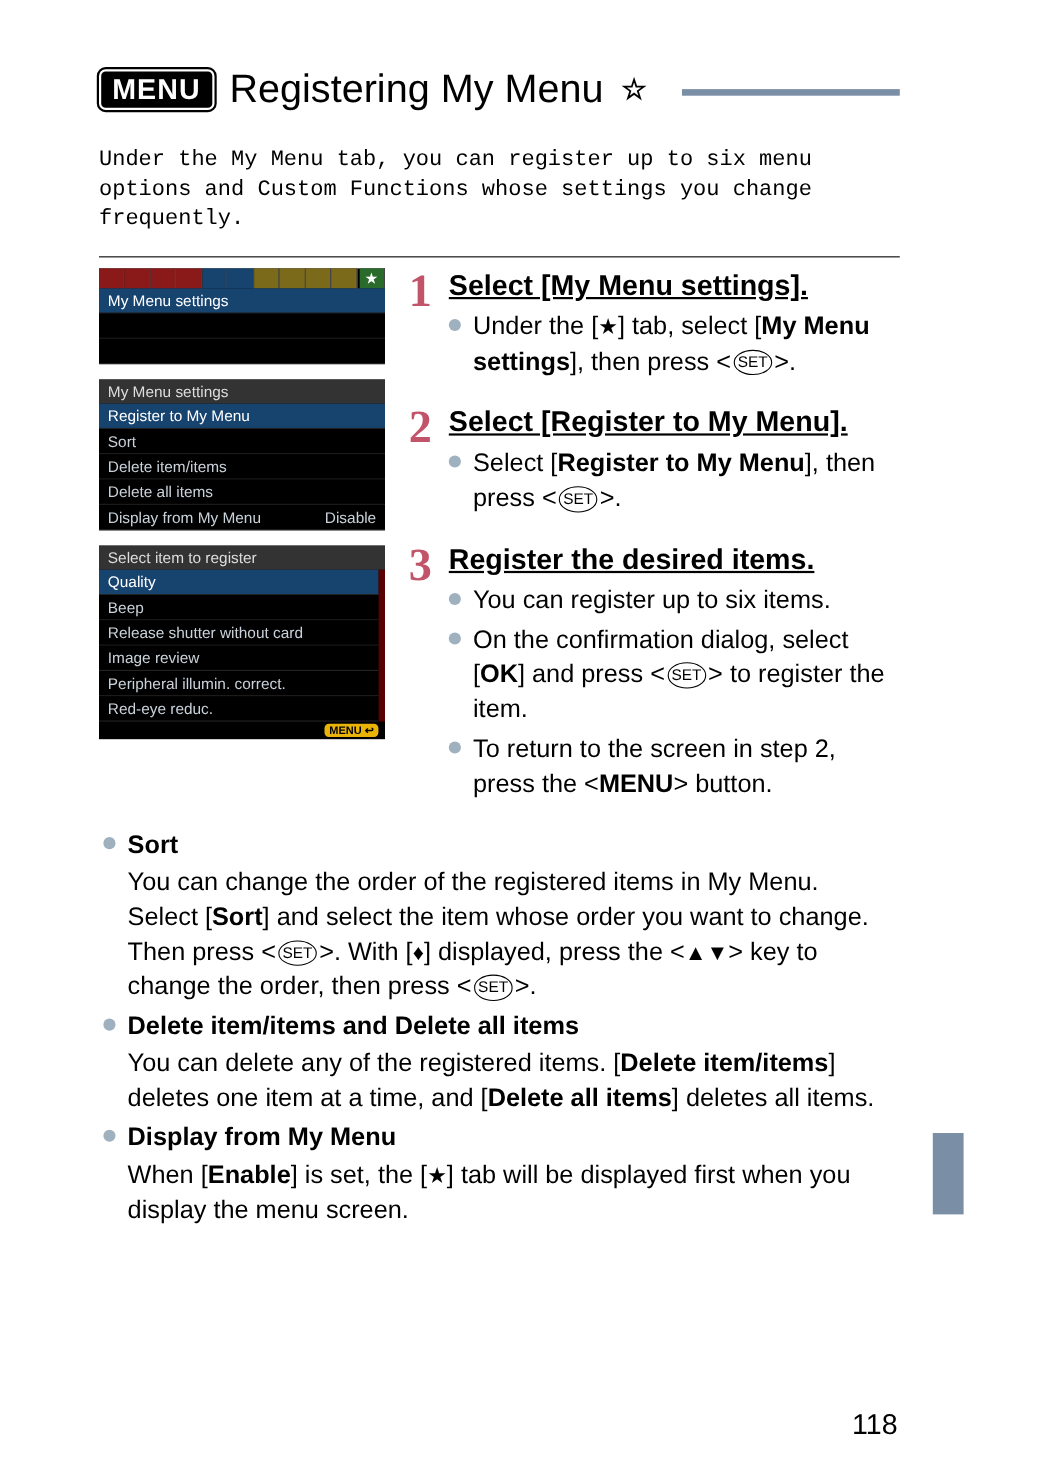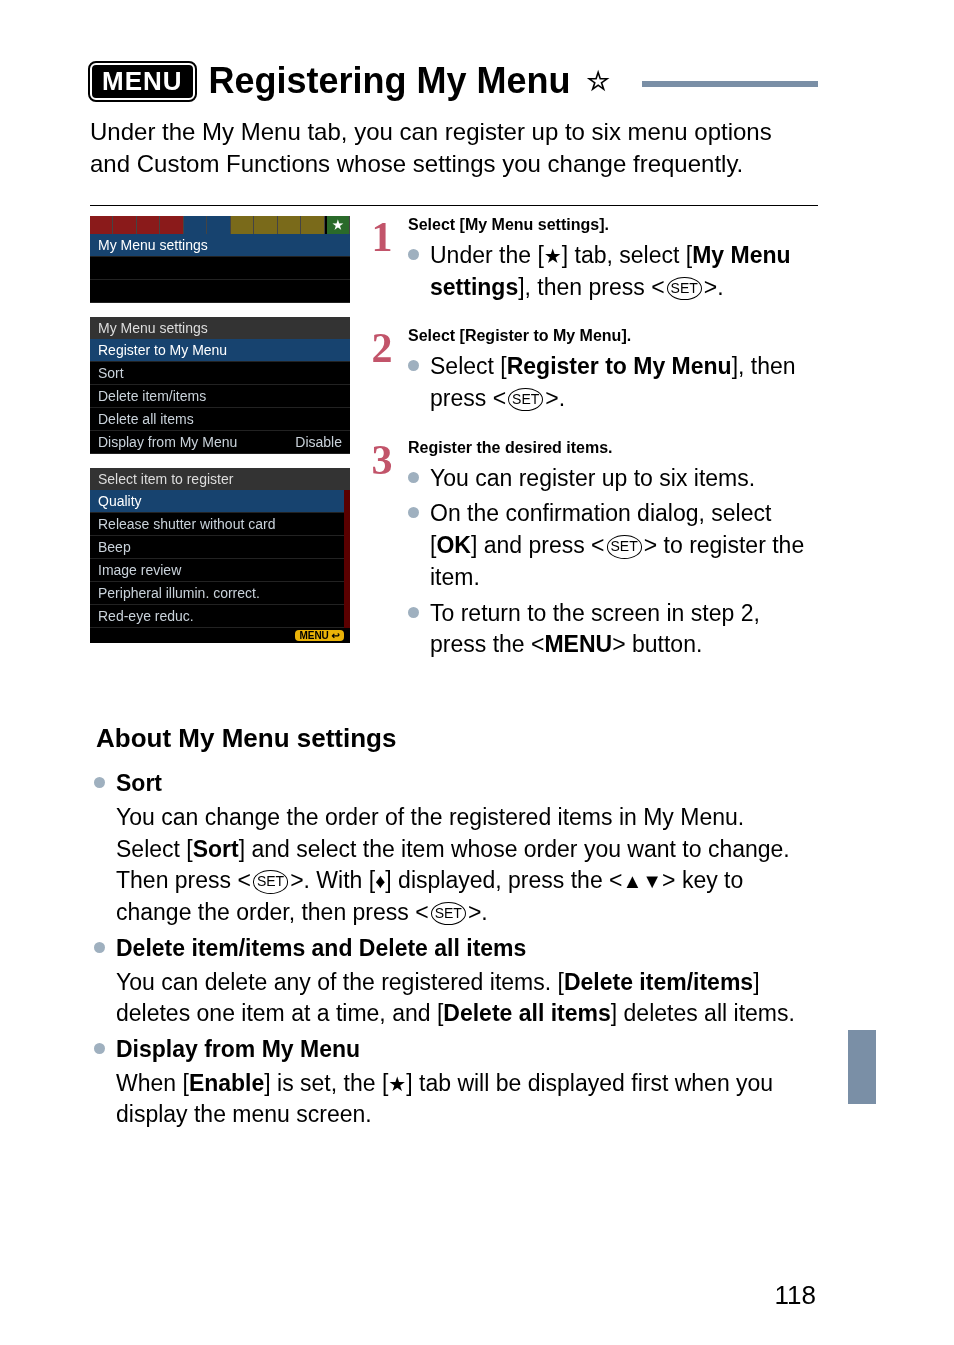--- a/index.html
+++ b/index.html
@@ -1,22 +1,22 @@
 <!DOCTYPE html>
 <html><head>
 <meta charset="utf-8">
 <style>
   html,body{margin:0;padding:0;background:#fff;font-family:Arial,Helvetica,sans-serif;color:#000;}
   .page{width:876px;height:1345px;position:relative;box-sizing:border-box;padding:60px 58px 40px 90px;}
   .title-row{display:flex;align-items:center;gap:14px;}
   .menu-badge{background:#000;color:#fff;font-weight:bold;border-radius:6px;padding:1px 10px;font-size:26px;letter-spacing:1px;border:2px solid #fff;outline:2px solid #000;}
-  .title-text{font-size:36px;font-weight:bold;}
+  .title-text{font-size:36px;font-weight:normal;}
   .star{font-size:26px;font-weight:bold;margin-left:2px;}
   .title-rule{flex:1;height:6px;background:#7a8fa6;margin-left:18px;margin-top:6px;}
-  .intro{font-size:24px;margin-top:14px;line-height:1.35;}
+  .intro{font-size:20px;margin-top:30px;line-height:1.35;font-family:Liberation Mono, monospace;}
   .hr{border:none;border-top:1.5px solid #000;margin:14px 0 10px 0;}
   .cols{display:flex;gap:18px;}
   .left{width:260px;display:flex;flex-direction:column;gap:14px;}
   .right{flex:1;}
   .shot{background:#000;color:#fff;font-size:14px;}
   .tabs{display:flex;height:18px;align-items:stretch;}
   .tab{flex:1;border-right:1px solid #444;background:#1a2a3a;}
   .tab.red{background:#8a1a1a;}
   .tab.blue{background:#17436f;}
   .tab.yel{background:#7a6a1a;}
@@ -24,21 +24,21 @@
   .shot .row{padding:3px 8px;background:#000;color:#c9d2da;border-bottom:1px solid #222;}
   .shot .row.sel{background:#17436f;color:#fff;}
   .shot .hdr{background:#333;color:#ddd;padding:3px 8px;}
   .shot .scroll{border-right:6px solid #5a0000;}
   .shot .foot{display:flex;justify-content:flex-end;padding:2px 6px;}
   .minibadge{background:#eab308;color:#000;border-radius:4px;font-size:10px;padding:0 4px;font-weight:bold;}
   .rowflex{display:flex;justify-content:space-between;}
   .step{display:flex;gap:12px;margin-bottom:20px;}
   .step-num{font-size:42px;font-weight:bold;color:#c2546a;line-height:1;width:28px;text-align:center;font-family:Georgia,serif;}
   .step-body{flex:1;}
-  .step-title{font-size:16px;font-weight:bold;margin-bottom:6px;}
+  .step-title{font-size:26px;font-weight:bold;margin-bottom:6px;text-decoration:underline;}
   .bul{list-style:none;padding:0;margin:0;}
   .bul li{position:relative;padding-left:22px;font-size:23px;line-height:1.38;margin-bottom:4px;}
   .bul li::before{content:"";position:absolute;left:0;top:9px;width:11px;height:11px;border-radius:50%;background:#9fb0bf;}
   .set-icon{display:inline-block;border:1.5px solid #000;border-radius:50%;font-size:14px;padding:1px 3px;vertical-align:2px;margin:0 2px;}
   .menu-inline{font-weight:bold;}
   .star-inline{font-size:20px;}
   .arrows{font-size:20px;font-weight:bold;}
   .section-title{font-size:26px;font-weight:bold;margin:38px 0 14px 6px;}
   .about{padding:0 4px;}
   .about .bul li{font-size:23px;}
@@ -92,22 +92,22 @@
         <div class="row rowflex">
           <span>Display from My Menu</span>
           <span>Disable</span>
         </div>
       </div>
 
       <div class="shot">
         <div class="hdr">Select item to register</div>
         <div class="scroll">
           <div class="row sel">Quality</div>
+          <div class="row">Beep</div>
           <div class="row">Release shutter without card</div>
-          <div class="row">Beep</div>
           <div class="row">Image review</div>
           <div class="row">Peripheral illumin. correct.</div>
           <div class="row">Red-eye reduc.</div>
         </div>
         <div class="foot">
           <span class="minibadge">MENU ↩</span>
         </div>
       </div>
 
     </div>
@@ -150,21 +150,20 @@
             <li>
               <span>To return to the screen in step 2, press the &lt;</span><span class="menu-inline">MENU</span><span>&gt; button.</span>
             </li>
           </ul>
         </div>
       </div>
 
     </div>
   </div>
 
-  <div class="section-title">About My Menu settings</div>
 
   <div class="about">
     <ul class="bul">
       <li>
         <span class="hd">Sort</span>
         <span>You can change the order of the registered items in My Menu. Select [</span><b>Sort</b><span>] and select the item whose order you want to change. Then press &lt;</span><span class="set-icon">SET</span><span>&gt;. With [</span><span class="arrows">♦</span><span>] displayed, press the &lt;</span><span class="arrows">▲▼</span><span>&gt; key to change the order, then press &lt;</span><span class="set-icon">SET</span><span>&gt;.</span>
       </li>
       <li>
         <span class="hd">Delete item/items and Delete all items</span>
         <span>You can delete any of the registered items. [</span><b>Delete item/items</b><span>] deletes one item at a time, and [</span><b>Delete all items</b><span>] deletes all items.</span>

